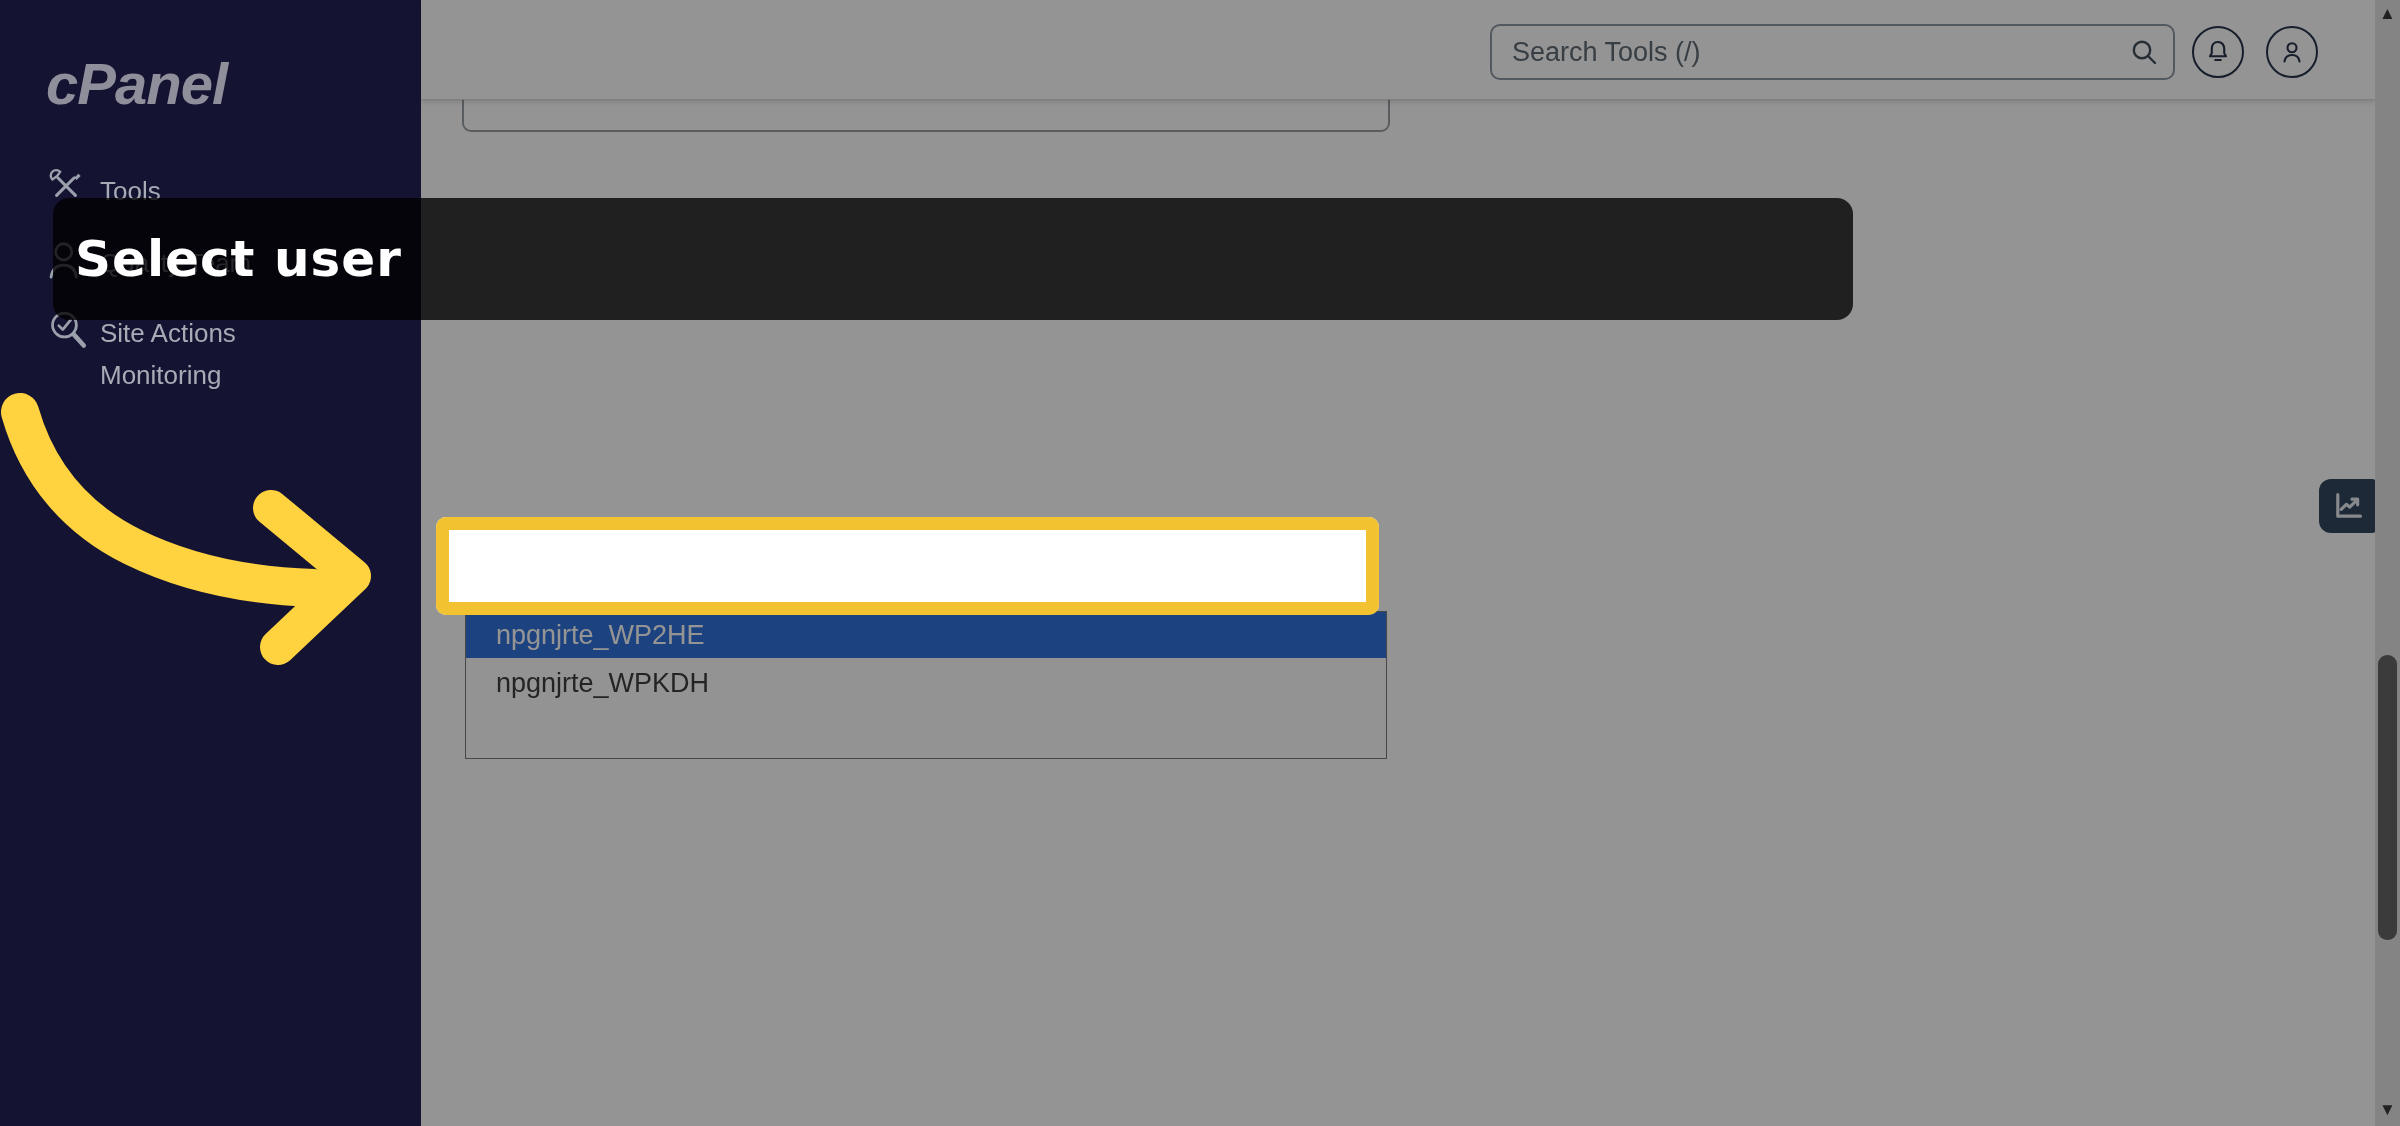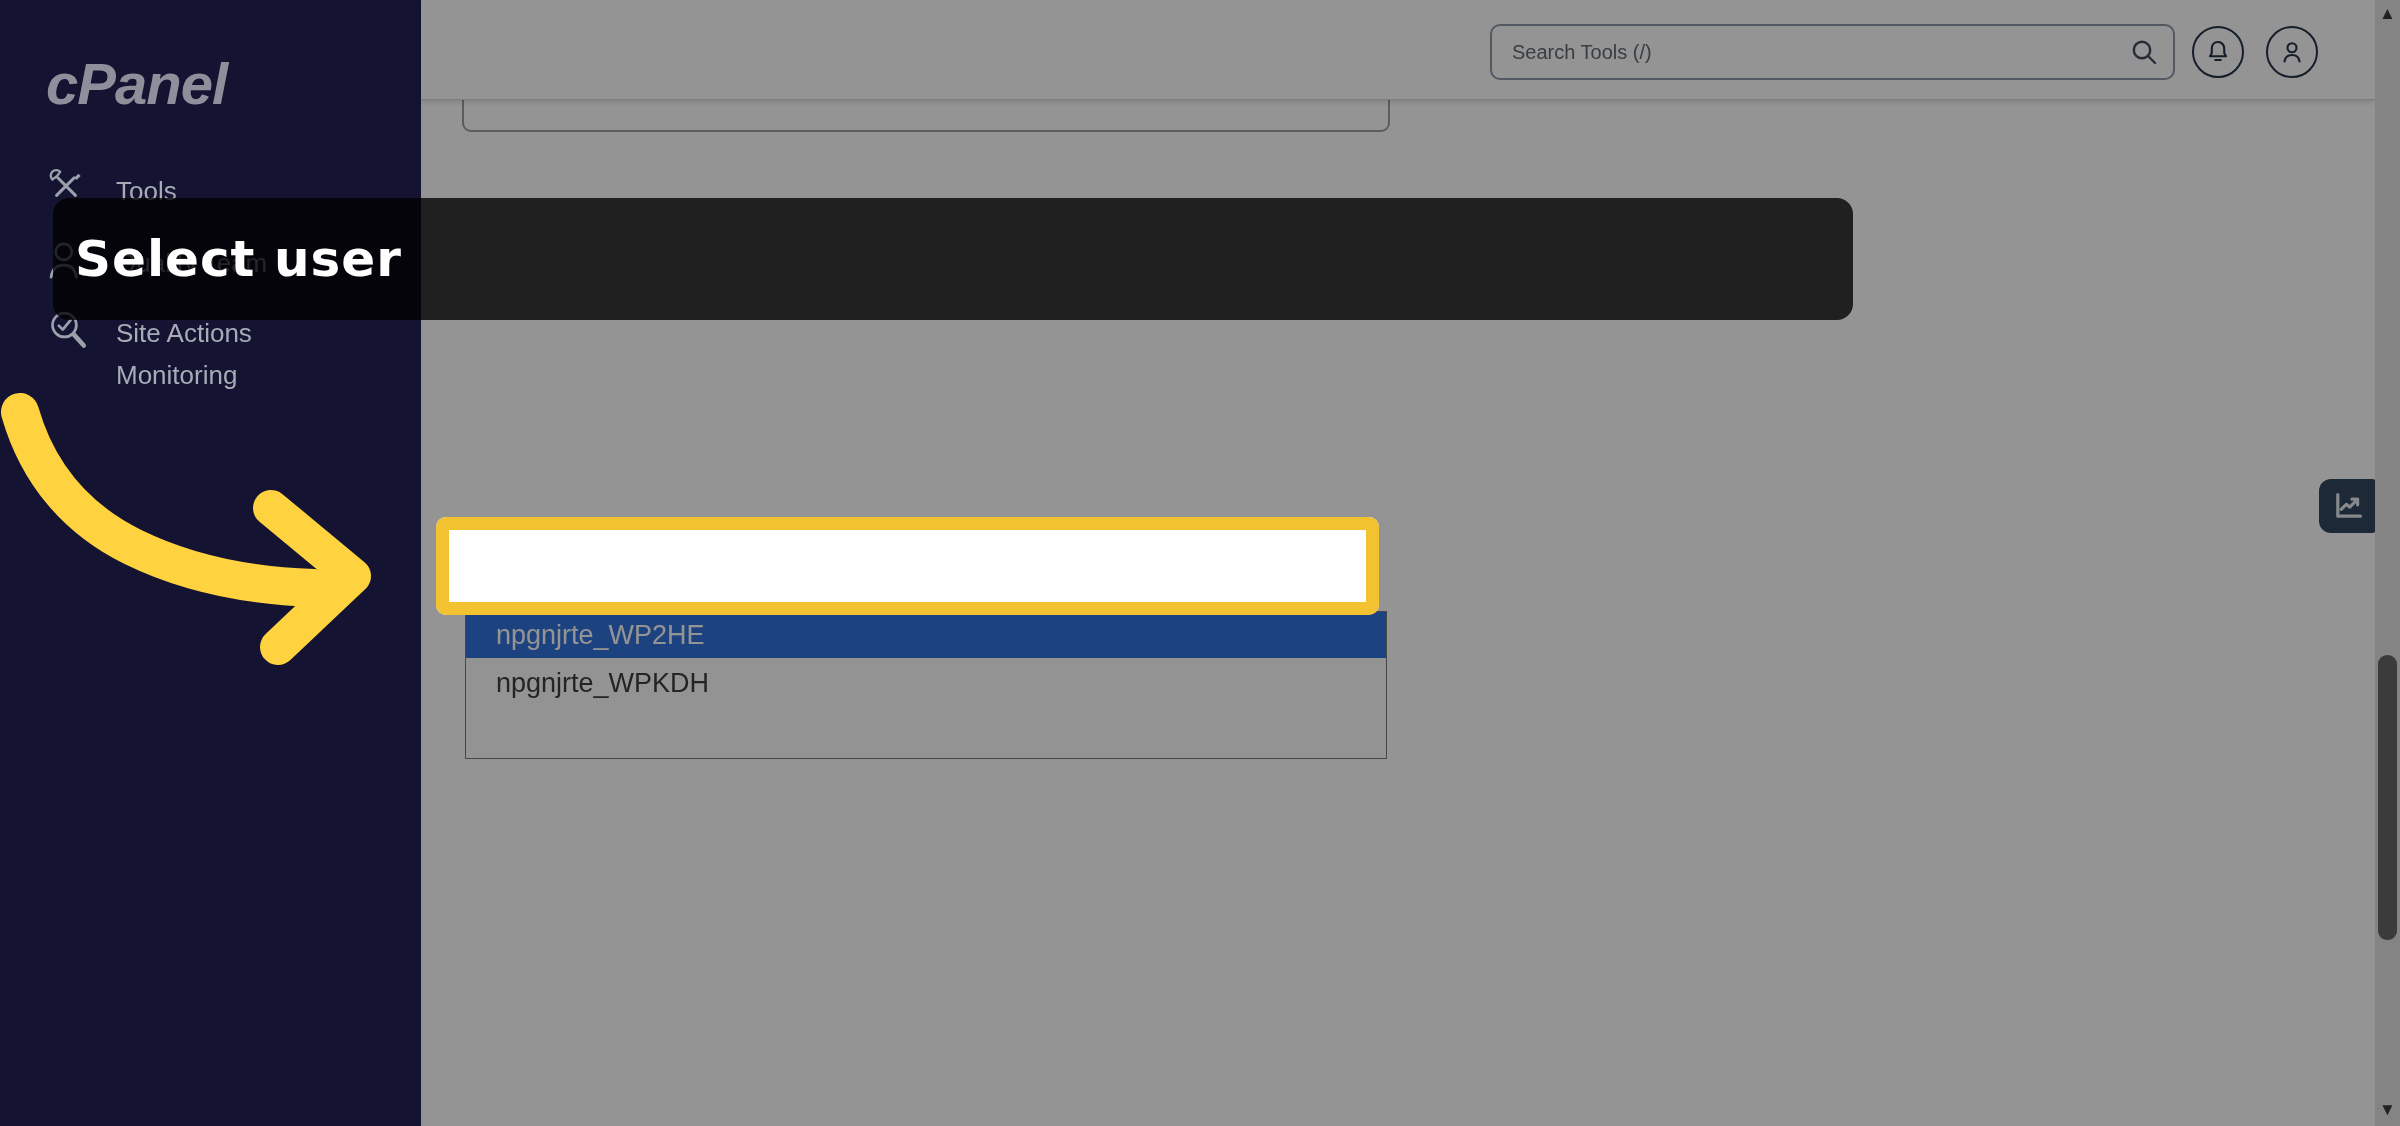--- a/index.html
+++ b/index.html
@@ -8,31 +8,31 @@
     position:relative; width:2400px; height:1126px; overflow:hidden;
     background:#ffffff; font-family:"Liberation Sans", sans-serif; cursor:default;
   }
 
   
   .sidebar { position:absolute; left:0; top:0; width:421px; height:1126px; background:#141331; z-index:5; }
   .logo { position:absolute; left:46px; top:50px; font-size:58px; font-weight:bold; font-style:italic;
           color:#8F8F9C; letter-spacing:-1px; }
   .nav-item { position:absolute; left:0; width:421px; color:#A6ABB6; font-size:26px; }
   .nav-item .nav-icon { position:absolute; left:46px; top:0; width:40px; height:46px; }
-  .nav-item .nav-label { position:absolute; left:116px; top:4px; width:230px; line-height:42px; }
+  .nav-item .nav-label { position:absolute; left:100px; top:4px; width:230px; line-height:42px; }
   .nav-tools   { top:166px; }
   .nav-manage  { top:238px; }
   .nav-sqm     { top:308px; }
 
   
   .topbar { position:absolute; left:421px; top:0; width:1954px; height:100px; background:#ffffff;
             border-bottom:1px solid #d9d9d9; box-shadow:0 2px 5px rgba(0,0,0,0.15); z-index:10; }
   .search-wrap { position:absolute; left:1069px; top:24px; width:685px; height:56px; }
   .search-input { width:100%; height:100%; border:2px solid #8d99a5; border-radius:10px; background:#fff;
-                  font-family:"Liberation Sans", sans-serif; font-size:20px; color:#15803d; padding:0 92px 0 20px; outline:none; }
+                  font-family:"Liberation Sans", sans-serif; font-size:27px; color:#15803d; padding:0 92px 0 20px; outline:none; }
   .search-input::placeholder { color:#5f6b76; opacity:1; }
   .search-icon { position:absolute; right:16px; top:13px; }
   .circle-btn { position:absolute; top:26px; width:52px; height:52px; border:2px solid #27344b; border-radius:50%;
                 background:transparent; display:flex; align-items:center; justify-content:center; }
   .bell-btn { left:1771px; }
   .avatar-btn { left:1845px; }
 
   
   .content { position:absolute; left:421px; top:100px; width:1954px; height:1026px; background:#ffffff; z-index:1; }
   .pw-input { position:absolute; left:462px; top:88px; width:928px; height:44px; background:#fff;

